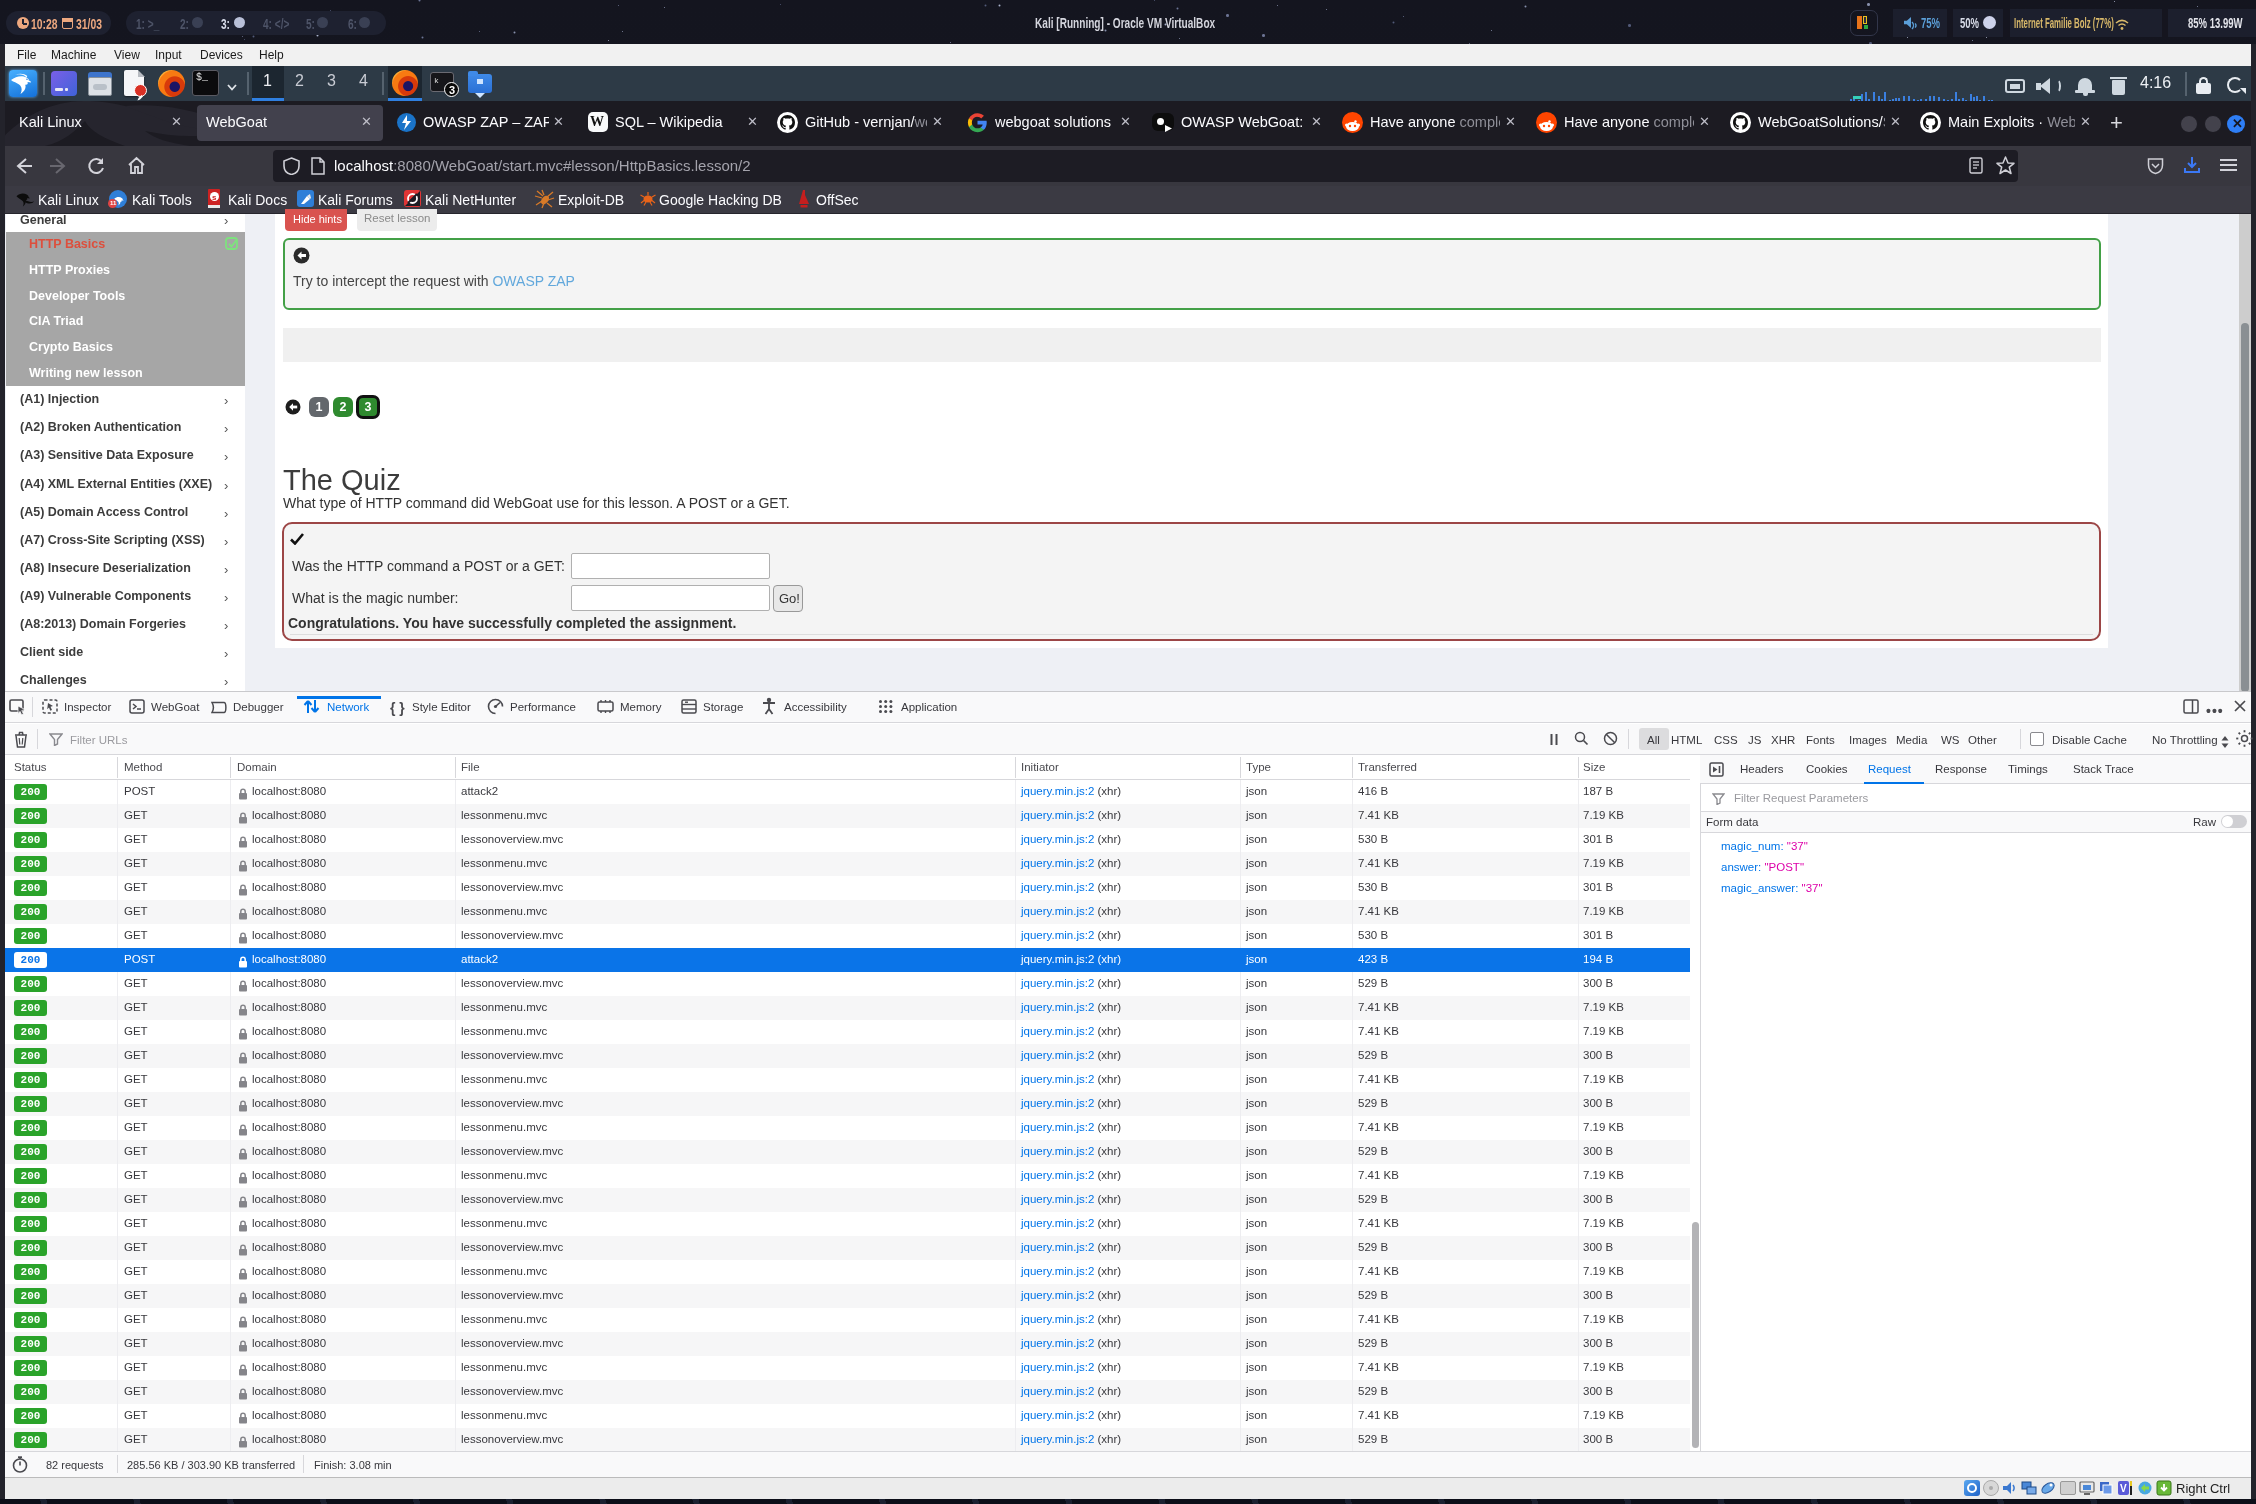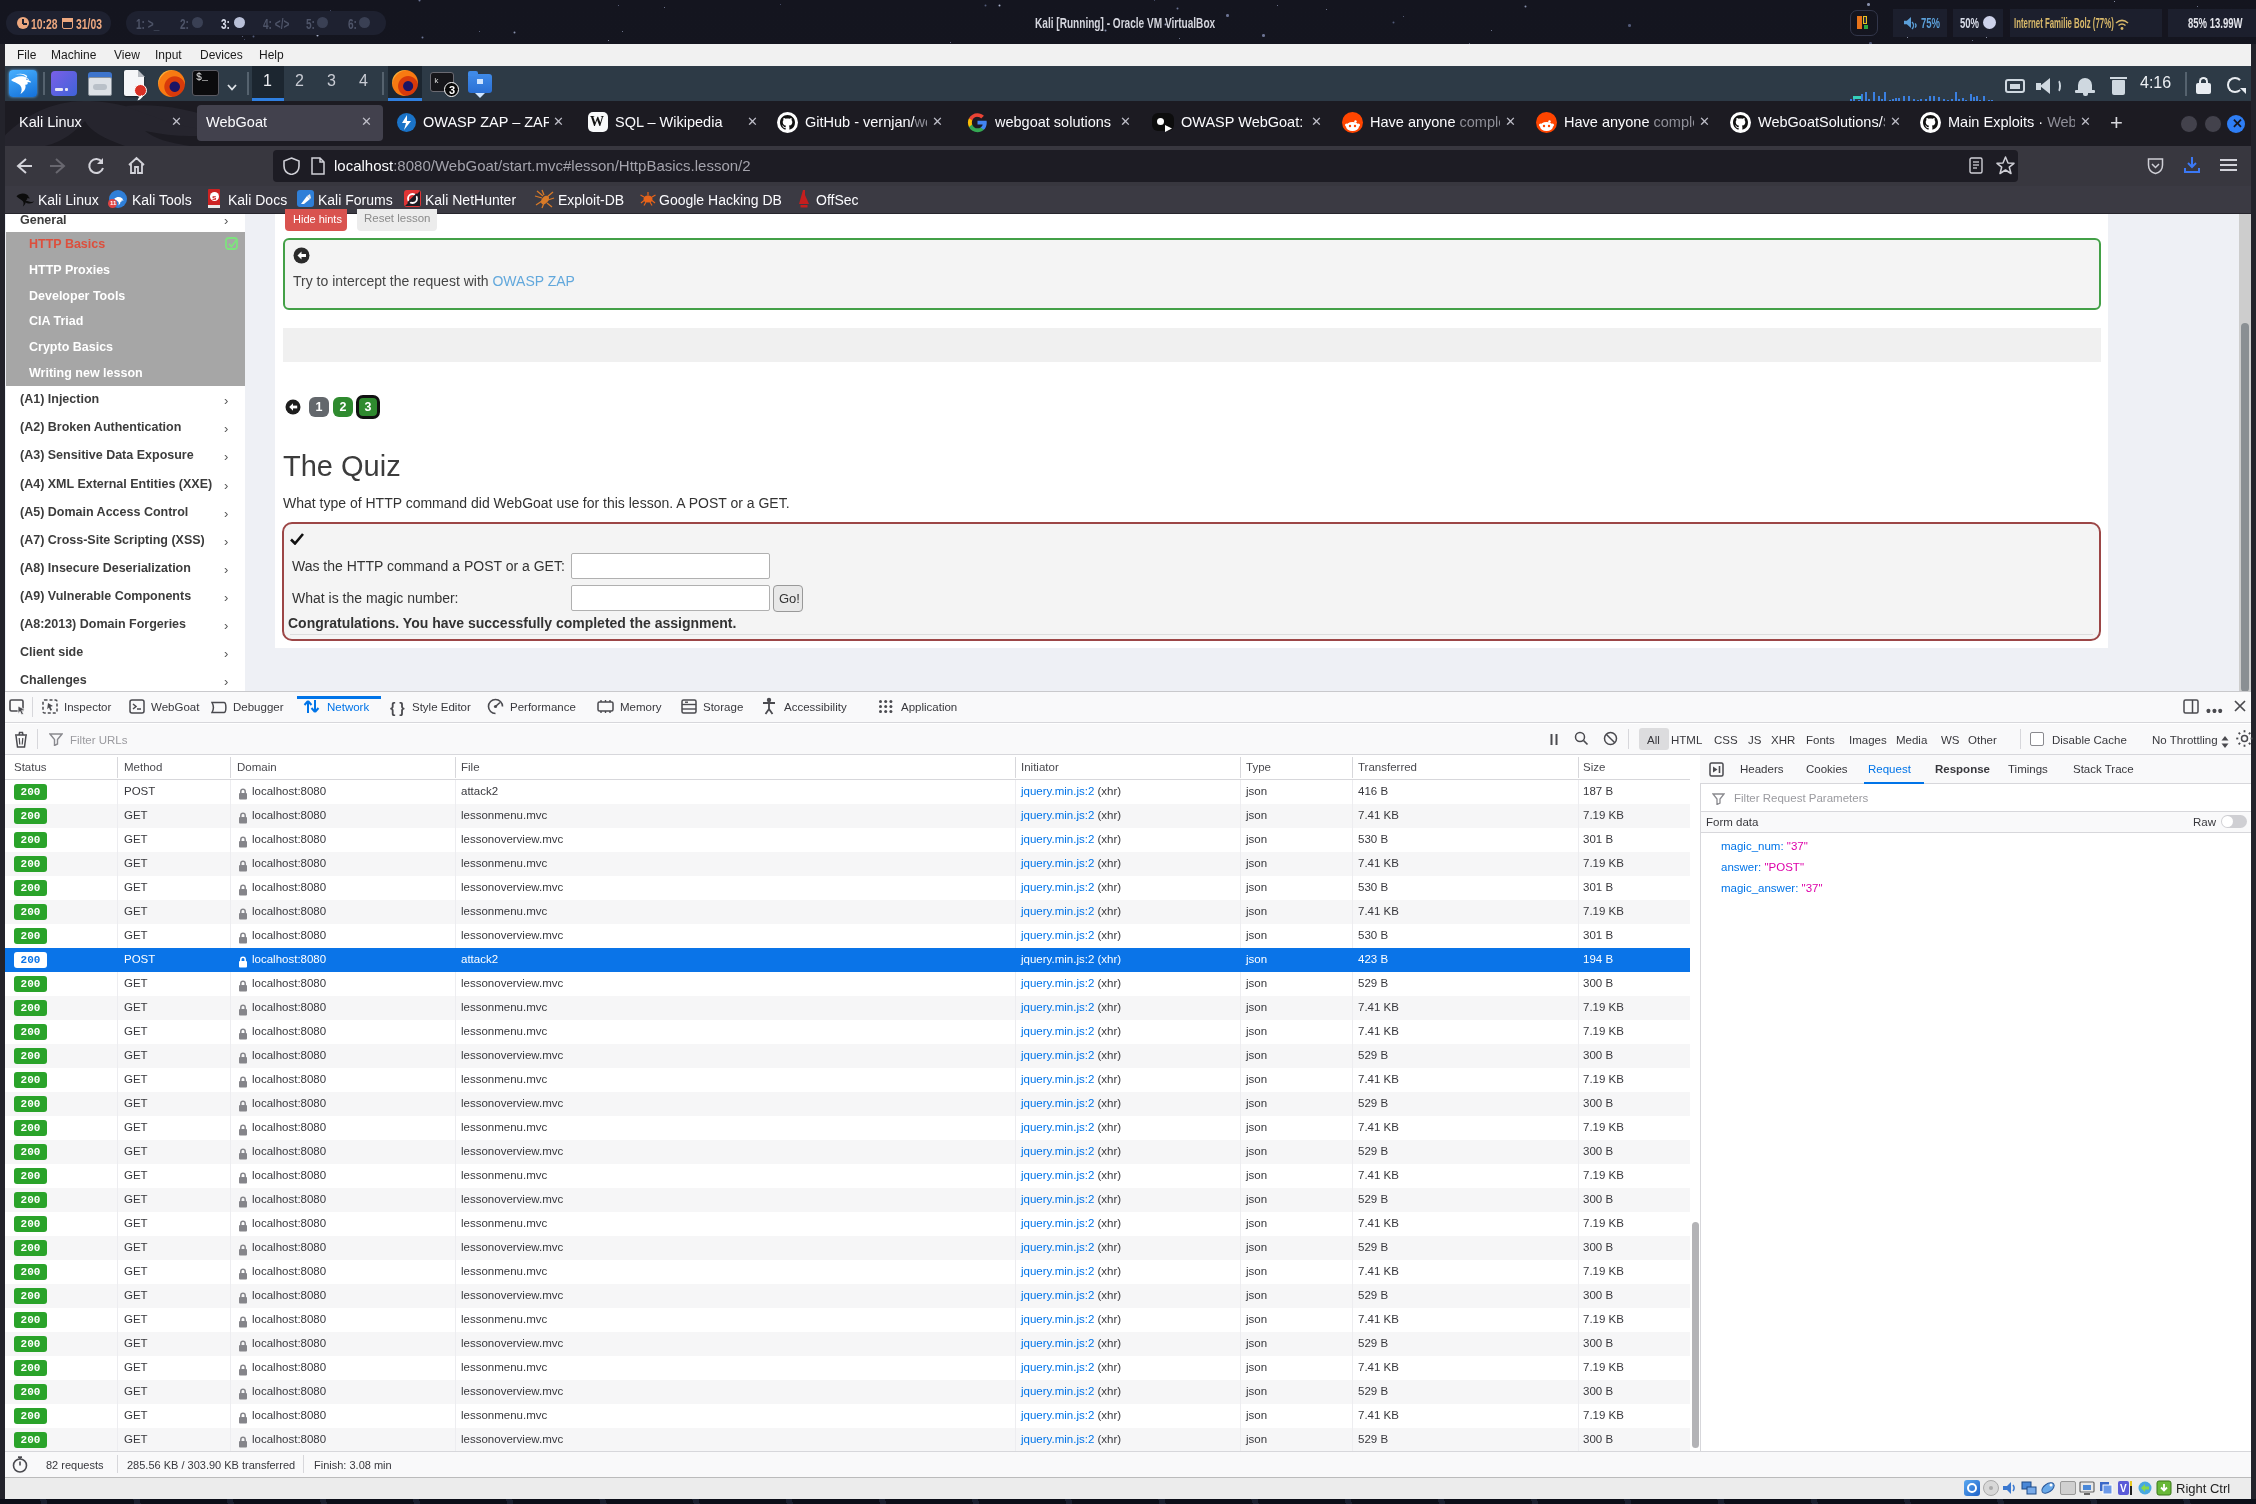--- a/index.html
+++ b/index.html
@@ -436,21 +436,21 @@
 
 <div class="abs" style="left:285px;top:399px;width:16px;height:16px;"><svg width="16" height="16">
       <circle cx="8" cy="8" r="7.5" fill="#1e1e1e"></circle>
       <path d="M8 4.2 L4.2 8 L8 11.8 Z" fill="#fff"></path>
       <rect x="7" y="6.6" width="5.2" height="2.8" fill="#fff"></rect>
     </svg></div>
 <div class="abs" style="left:309px;top:397px;width:20px;height:20px;border-radius:6px;background:#63676c;color:#fff;font-size:12.5px;font-weight:bold;text-align:center;line-height:20px;">1</div>
 <div class="abs" style="left:333px;top:397px;width:20px;height:20px;border-radius:6px;background:#2f8a2f;color:#fff;font-size:12.5px;font-weight:bold;text-align:center;line-height:20px;">2</div>
 <div class="abs" style="left:356px;top:395px;width:24px;height:24px;border-radius:7px;background:#2f8a2f;border:3px solid #111;color:#fff;font-size:12.5px;font-weight:bold;text-align:center;line-height:18px;">3</div>
 
-<div class="abs" style="left:283px;top:450px;color:#3c3c3c;font-size:29px;">The Quiz</div>
+<div class="abs" style="left:283px;top:464px;color:#3c3c3c;font-size:29px;">The Quiz</div>
 <div class="abs" style="left:283px;top:495px;color:#333;font-size:14px;">What type of HTTP command did WebGoat use for this lesson. A POST or a GET.</div>
 
 <div class="abs" style="left:282px;top:522px;width:1819px;height:119px;background:#f4f4f4;border:2px solid #9c4646;border-radius:10px;"></div>
 <div class="abs" style="left:290px;top:531px;width:14px;height:12px;"><svg width="14" height="12">
       <path d="M1 6.5 L5 10.5 L13 1" stroke="#111" stroke-width="2.6" fill="none"></path>
     </svg></div>
 <div class="abs" style="left:292px;top:558px;color:#333;font-size:14px;">Was the HTTP command a POST or a GET:</div>
 <div class="abs" style="left:571px;top:553px;width:199px;height:26px;background:#fff;border:1px solid #b0b0b0;border-radius:2px;"></div>
 <div class="abs" style="left:292px;top:590px;color:#333;font-size:14px;">What is the magic number:</div>
 <div class="abs" style="left:571px;top:585px;width:199px;height:26px;background:#fff;border:1px solid #b0b0b0;border-radius:2px;"></div>
@@ -1171,21 +1171,21 @@
 <div class="abs" style="left:1700px;top:755px;width:1px;height:722px;background:#d7d7db;"></div>
 <div class="abs" style="left:1700px;top:755px;width:551px;height:29px;background:#f9f9fa;border-bottom:1px solid #d7d7db;"></div>
 <div class="abs" style="left:1709px;top:762px;width:15px;height:15px;"><svg width="15" height="15">
       <rect x="1" y="1" width="13" height="13" rx="1.5" stroke="#4a4a4f" stroke-width="1.5" fill="none"></rect>
       <path d="M4 4.5 L8.5 7.5 L4 10.5 Z" fill="#4a4a4f"></path>
       <line x1="10.5" y1="4" x2="10.5" y2="11" stroke="#4a4a4f" stroke-width="1.6"></line>
     </svg></div>
 <div class="abs" style="left:1740px;top:763px;color:#38383d;font-size:11.5px;">Headers</div>
 <div class="abs" style="left:1806px;top:763px;color:#38383d;font-size:11.5px;">Cookies</div>
 <div class="abs" style="left:1868px;top:763px;color:#0074e8;font-size:11.5px;">Request</div>
-<div class="abs" style="left:1935px;top:763px;color:#38383d;font-size:11.5px;font-weight:bold;">Response</div>
+<div class="abs" style="left:1935px;top:763px;color:#38383d;font-size:11.5px;">Response</div>
 <div class="abs" style="left:2008px;top:763px;color:#38383d;font-size:11.5px;">Timings</div>
 <div class="abs" style="left:2073px;top:763px;color:#38383d;font-size:11.5px;">Stack Trace</div>
 <div class="abs" style="left:1864px;top:782px;width:60px;height:2px;background:#0074e8;"></div>
 <div class="abs" style="left:1712px;top:791px;width:13px;height:13px;"><svg width="13" height="13">
       <path d="M1 2 L12 2 L8 7 L8 11 L5 12.5 L5 7 Z" stroke="#8a8a8f" stroke-width="1.3" fill="none"></path>
     </svg></div>
 <div class="abs" style="left:1734px;top:792px;color:#9a9a9f;font-size:11.5px;">Filter Request Parameters</div>
 <div class="abs" style="left:1701px;top:811px;width:550px;height:1px;background:#d7d7db;"></div>
 <div class="abs" style="left:1701px;top:812px;width:550px;height:21px;background:#f9f9fa;border-bottom:1px solid #d7d7db;"></div>
 <div class="abs" style="left:1706px;top:816px;color:#38383d;font-size:11.5px;">Form data</div>

